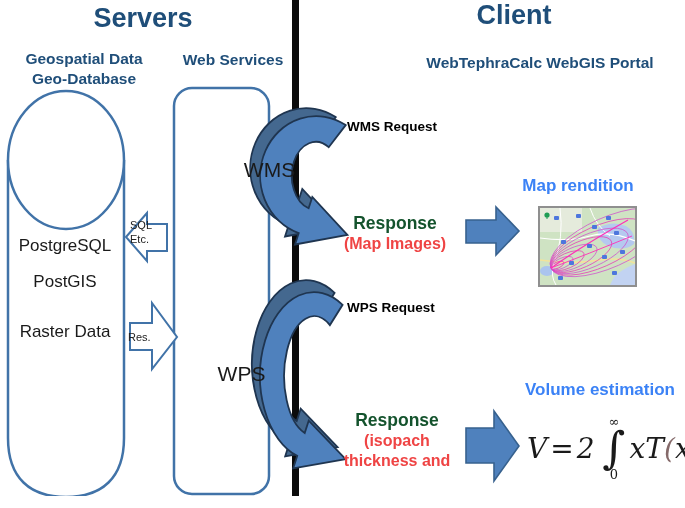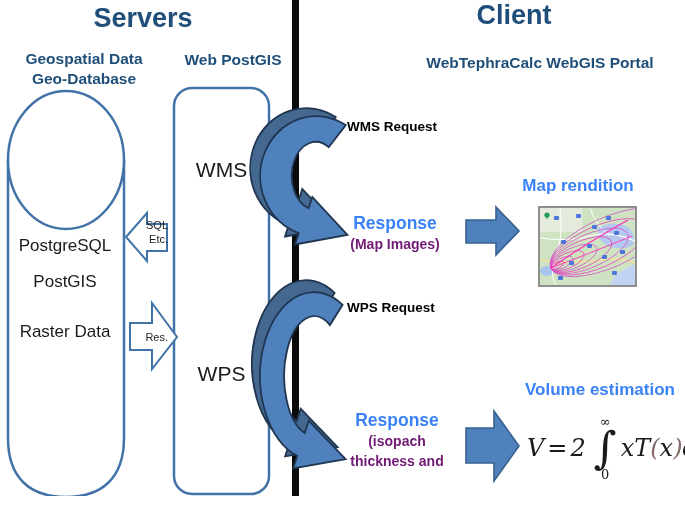--- a/index.html
+++ b/index.html
@@ -5,28 +5,28 @@
   html,body{margin:0;padding:0;background:#fff;}
   #stage{position:relative;width:685px;height:496px;background:#fff;overflow:hidden;
          font-family:"Liberation Sans",sans-serif;}
   #shapes{position:absolute;left:0;top:0;z-index:1;}
   .txt{position:absolute;z-index:3;}
   .navy{color:#1f4e79;}
   .h1{font-size:27px;font-weight:bold;text-align:center;}
   .h2{font-size:15.5px;font-weight:bold;text-align:center;line-height:20px;}
   .boxlabel{font-size:21px;color:#1a1a1a;text-align:center;}
   .dbtext{font-size:17px;color:#1a1a1a;text-align:center;}
-  .smallarrow{font-size:11px;color:#222;text-align:right;line-height:14px;}
+  .smallarrow{font-size:11px;color:#222;text-align:left;line-height:14px;}
   .reqlabel{font-size:13.5px;font-weight:bold;color:#000000;}
-  .resp{font-size:17.5px;font-weight:bold;color:#3b82f6;text-align:center;}
-  .respdetail{font-size:14px;font-weight:bold;color:#701a75;text-align:center;line-height:20px;}
+  .resp{font-size:17.5px;font-weight:bold;color:#14532d;text-align:center;}
+  .respdetail{font-size:16px;font-weight:bold;color:#ef4444;text-align:center;line-height:20px;}
   .result{font-size:17px;font-weight:bold;color:#3b82f6;text-align:center;}
   .formula{position:absolute;z-index:3;display:flex;align-items:center;
            font-family:"DejaVu Serif",serif;color:#1a1a1a;}
-  .f-main{font-size:24px;font-style:italic;}
+  .f-main{font-size:28px;font-style:italic;}
   .f-eq{font-style:normal;padding:0 3px;}
   .f-int{display:flex;flex-direction:column;align-items:center;margin:0 4px 0 8px;}
   .f-int .lim{font-size:13px;font-style:normal;line-height:13px;}
   .f-int .sign{font-size:44px;line-height:40px;font-style:normal;}
   .f-paren{color:#856a6a;}
   #mapthumb{position:absolute;z-index:2;border:2px solid #8f8f8f;background:#cfe3c3;}
 </style>
 </head>
 <body>
 
@@ -107,29 +107,29 @@
     </g>
   </svg>
 
   <div class="txt h1 navy" style="left:43px;top:3px;width:200px;">Servers</div>
   <div class="txt h1 navy" style="left:414px;top:0;width:200px;">Client</div>
 
   <div class="txt h2 navy" style="left:0px;top:49px;width:128px;margin-left:20px;">
     <div>Geospatial Data</div>
     <div>Geo-Database</div>
   </div>
-  <div class="txt h2 navy" style="left:158px;top:50px;width:150px;">Web PostGIS</div>
+  <div class="txt h2 navy" style="left:158px;top:50px;width:150px;">Web Services</div>
   <div class="txt h2 navy" style="left:390px;top:53px;width:300px;">WebTephraCalc WebGIS Portal</div>
 
   <div class="txt dbtext" style="left:6px;top:236px;width:118px;">PostgreSQL</div>
   <div class="txt dbtext" style="left:6px;top:272px;width:118px;">PostGIS</div>
   <div class="txt dbtext" style="left:6px;top:322px;width:118px;">Raster Data</div>
 
-  <div class="txt boxlabel" style="left:174px;top:158px;width:95px;">WMS</div>
-  <div class="txt boxlabel" style="left:174px;top:362px;width:95px;">WPS</div>
+  <div class="txt boxlabel" style="left:174px;top:158px;width:95px;padding-left:48px;">WMS</div>
+  <div class="txt boxlabel" style="left:174px;top:362px;width:95px;padding-left:20px;">WPS</div>
 
   <div class="txt smallarrow" style="left:130px;top:218px;width:38px;">
     <div>SQL</div>
     <div>Etc.</div>
   </div>
   <div class="txt smallarrow" style="left:128px;top:330px;width:40px;">Res.</div>
 
   <div class="txt reqlabel" style="left:347px;top:119px;">WMS Request</div>
   <div class="txt" style="left:329px;top:213px;width:132px;">
     <div class="resp">Response</div>

